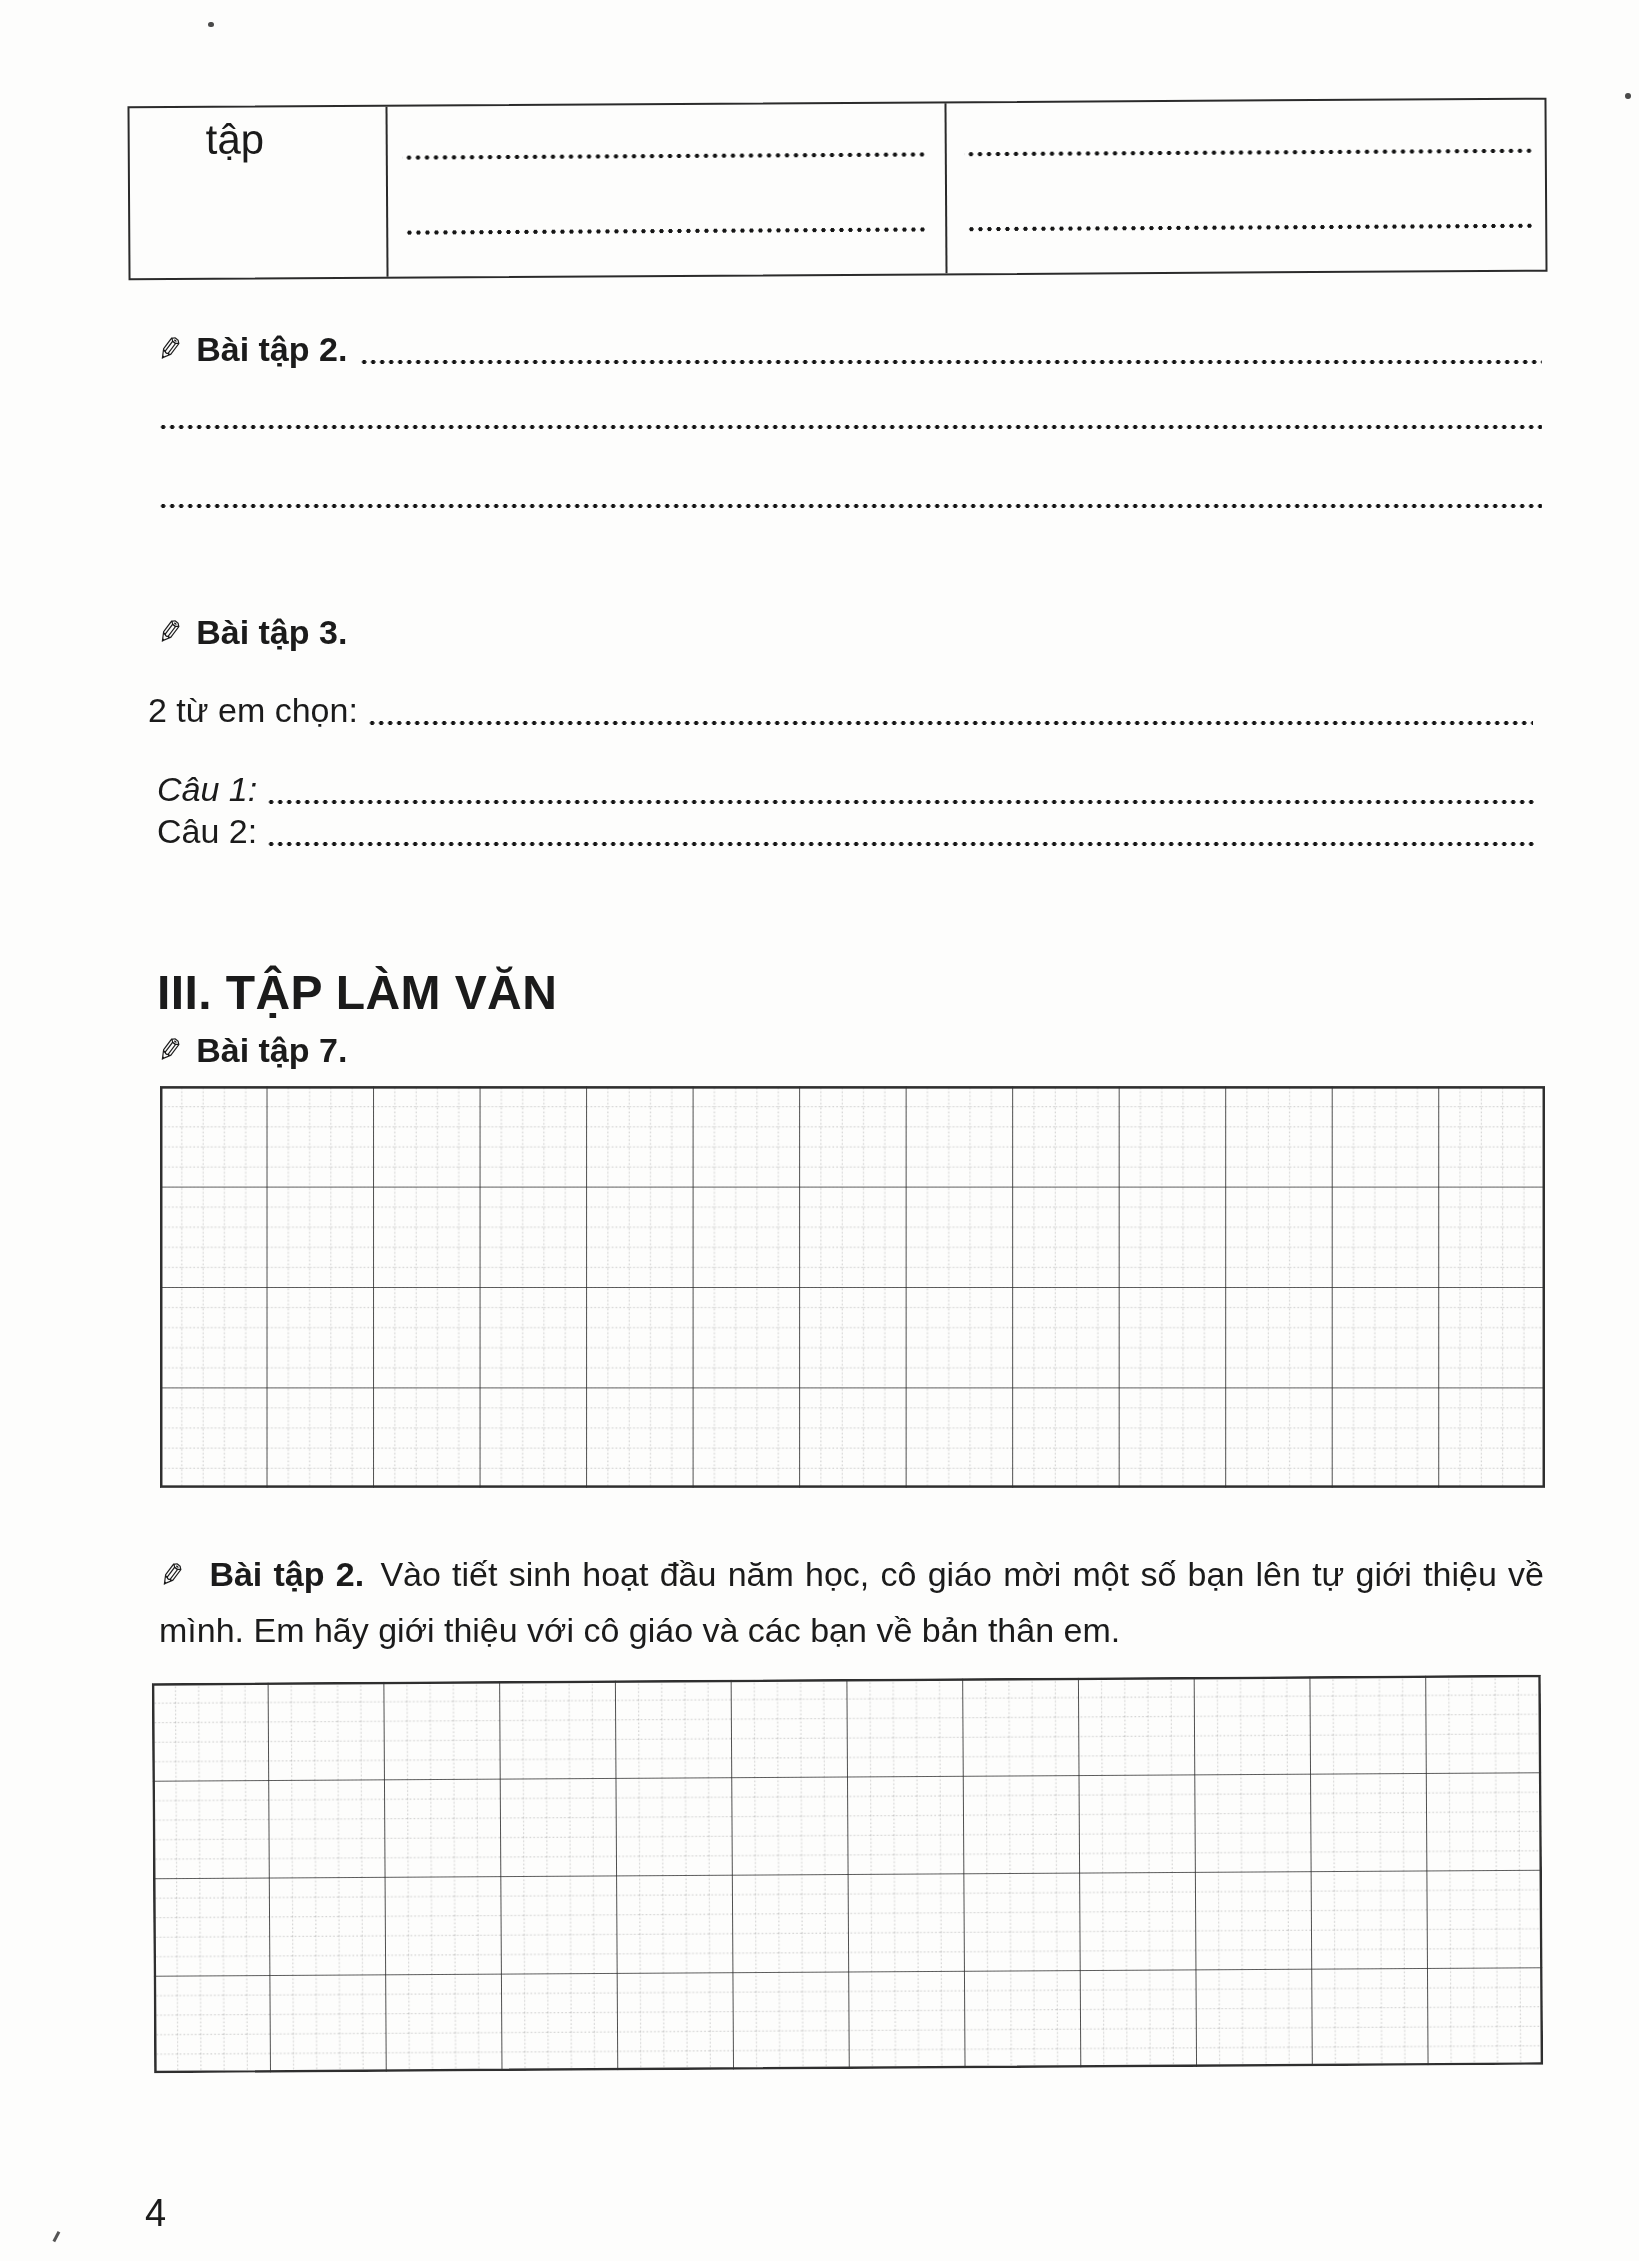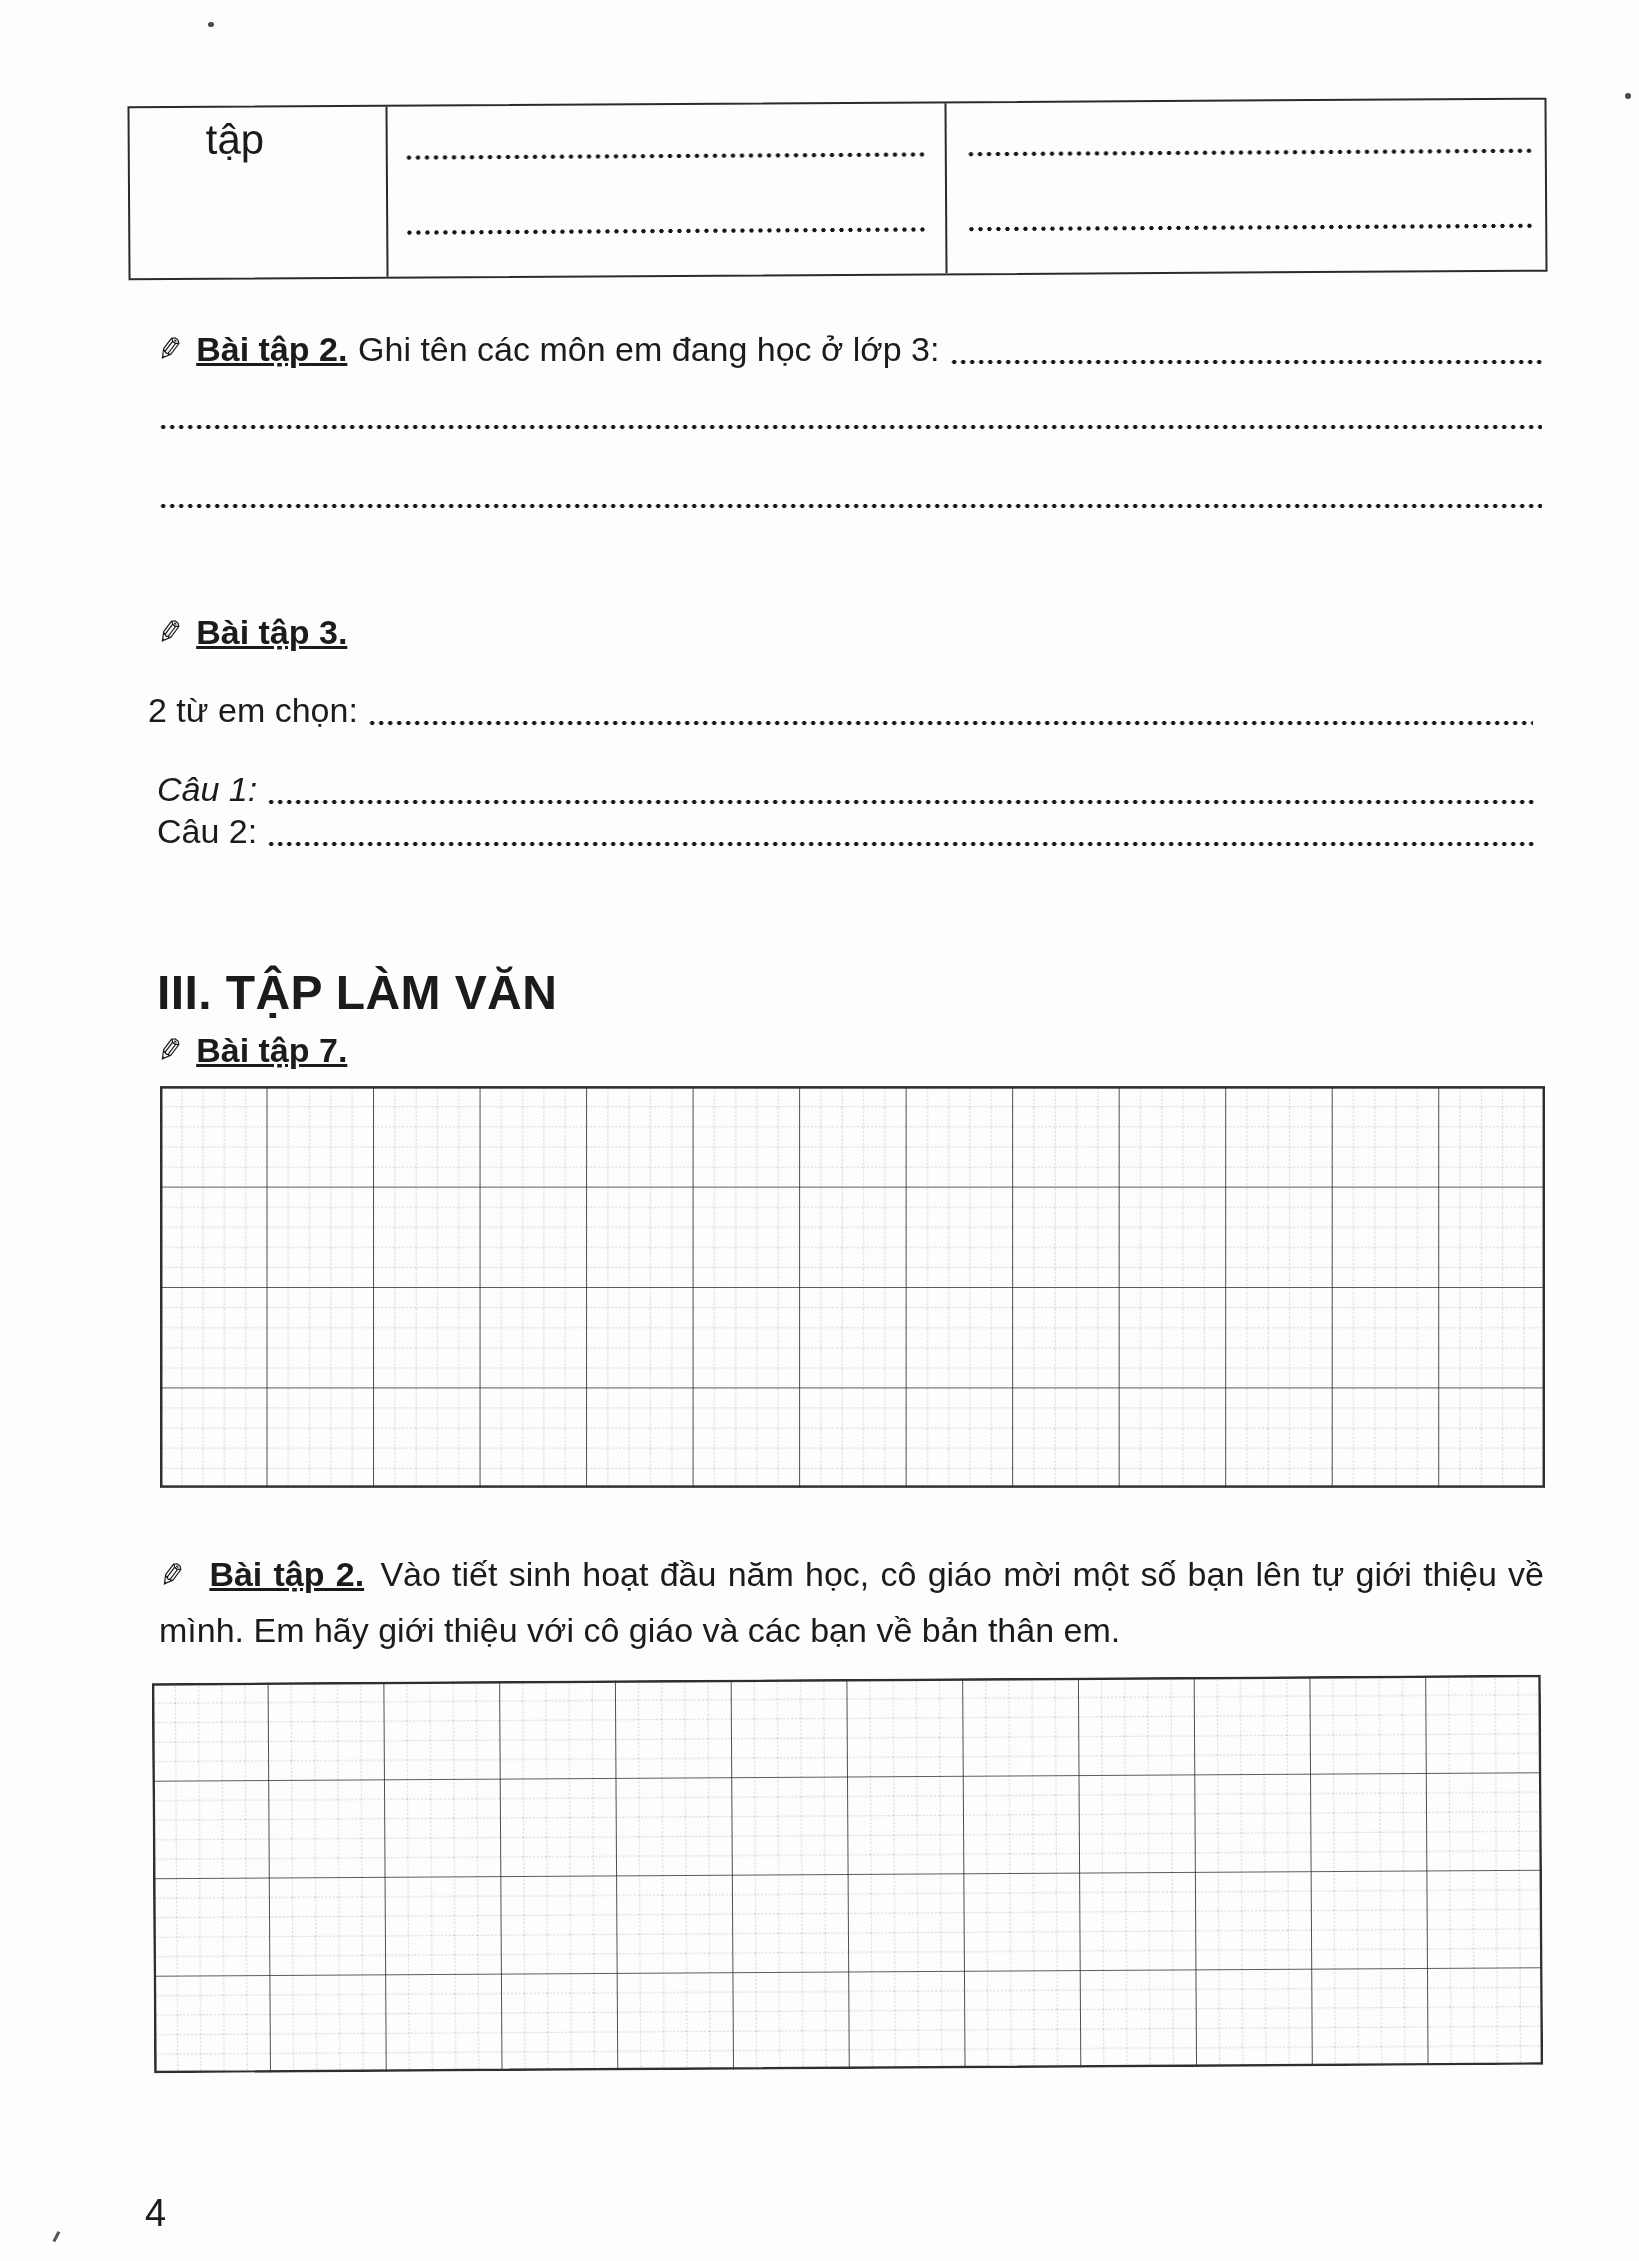--- a/index.html
+++ b/index.html
@@ -18,21 +18,21 @@
     background-image: radial-gradient(circle, #141414 1.9px, rgba(0,0,0,0) 2.4px);
     background-size: 9px 5.8px;
     background-repeat: repeat-x;
     background-position: 1.7px calc(100% - 7.4px);
   }
   .dot-fill { flex: 1 1 auto; min-width: 33px; }
   .dot-row  { height: 30px; }
 
   
   .ex-line { display: flex; font-size: 34px; line-height: 45px; white-space: nowrap; }
-  .ex-label { font-weight: 700; margin-right: 10.7px; text-decoration: underline; }
+  .ex-label { font-weight: 700; margin-right: 10.7px; }
   .pencil-icon {
     display: inline-block;
     transform: scaleX(-1) rotate(8deg);
     margin-right: 13.2px;
     font-size: 31px;
   }
   .plain { font-weight: 400; margin-right: 8.3px; }
 
   
   .frag-table {
@@ -77,21 +77,20 @@
   <div class="abs dotline dot-row" style="left:273px; top:31px;  width:522px;"></div>
   <div class="abs dotline dot-row" style="left:273px; top:106px; width:522px;"></div>
 
   <div class="abs dotline dot-row" style="left:835px; top:31px;  width:569px;"></div>
   <div class="abs dotline dot-row" style="left:835px; top:106px; width:569px;"></div>
 </div>
 
 <div class="abs ex-line" style="left:157px; top:327px; width:1385px;">
   <span class="pencil-icon">✎</span>
   <span class="ex-label">Bài tập 2.</span>
-  <span class="plain">Ghi tên các môn em đang học ở lớp 3:</span>
   <span class="dotline dot-fill"></span>
 </div>
 <div class="abs dotline dot-row" style="left:157px; top:407px; width:1385px;"></div>
 <div class="abs dotline dot-row" style="left:157px; top:486px; width:1385px;"></div>
 
 <div class="abs ex-line" style="left:157px; top:610px; width:1385px;">
   <span class="pencil-icon">✎</span>
   <span class="ex-label">Bài tập 3.</span>
 </div>
 <div class="abs ex-line" style="left:148px; top:688px; width:1385px;justify-content:flex-end;">

